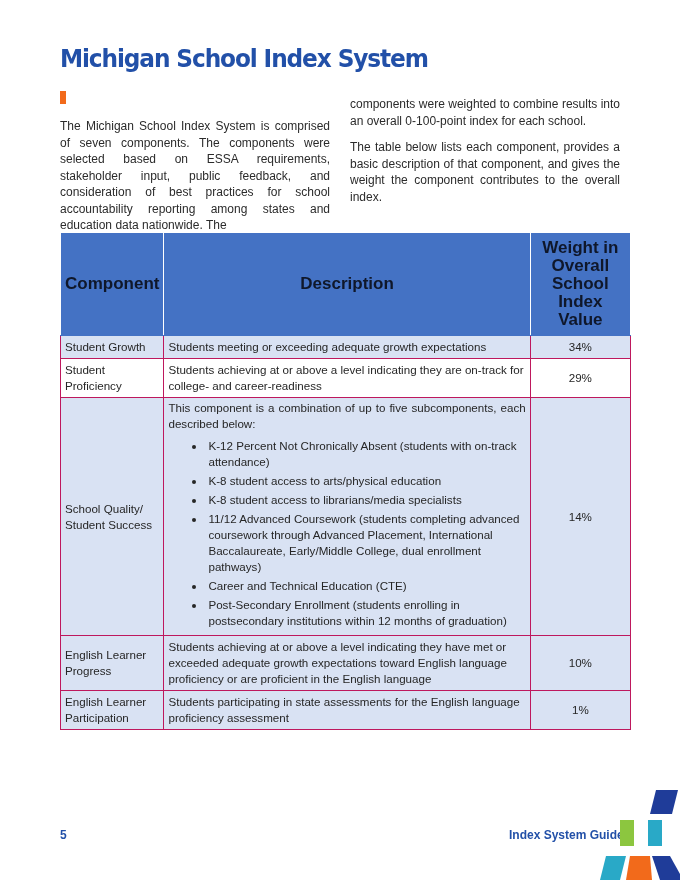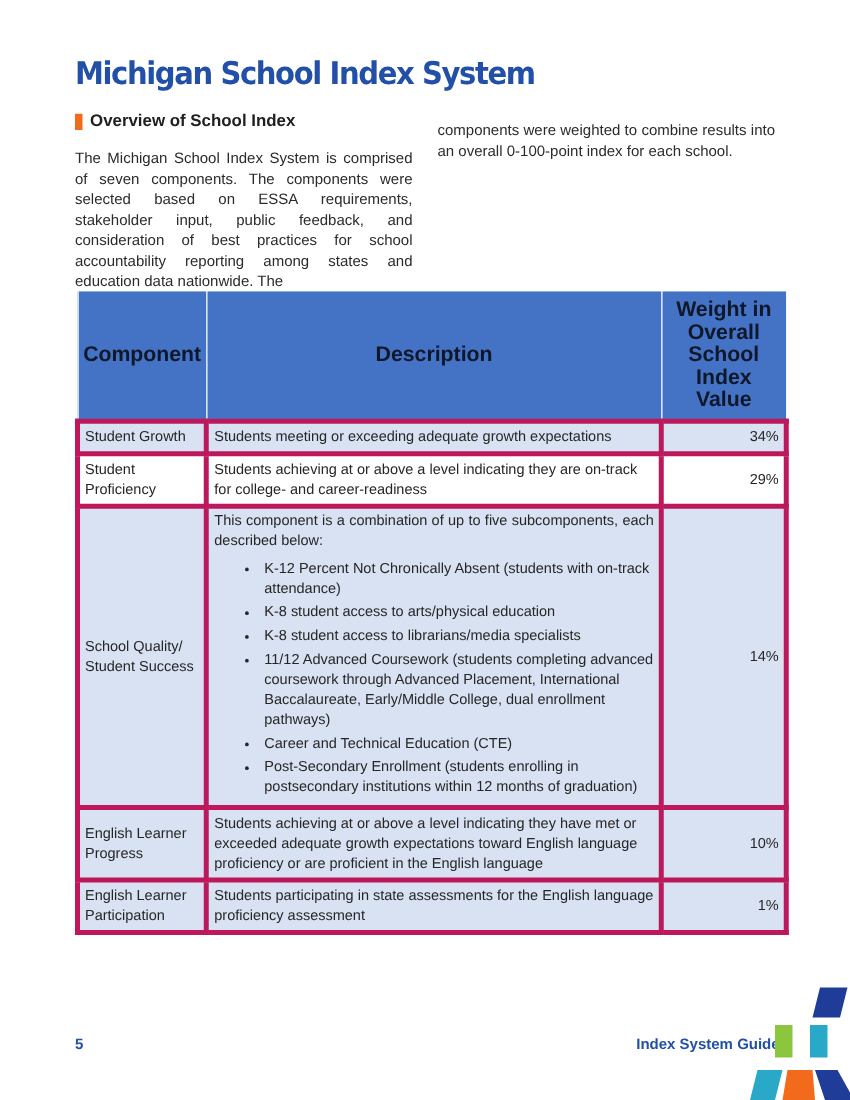--- a/index.html
+++ b/index.html
@@ -6,45 +6,45 @@
   body { width:680px; height:880px; position:relative; overflow:hidden; font-family:"Liberation Sans", sans-serif; color:#262626; }
   .title { position:absolute; left:60px; top:44px; font-family:"DejaVu Sans", sans-serif; font-weight:bold; font-size:25px; color:#2250a8; letter-spacing:-1.2px; margin:0; transform:scaleX(0.93); transform-origin:left; }
   .col { position:absolute; font-size:12px; line-height:16.5px; text-align:justify; color:#2b2b2b; }
   .col p { margin:0 0 10px 0; }
   .col-left { left:60px; top:88px; width:270px; }
   .col-right { left:350px; top:96px; width:270px; }
   .section-head { display:flex; align-items:center; font-weight:bold; font-size:13.5px; color:#1f1f1f; margin:0 0 12px 0; height:18px; }
   .section-head .bar { width:6px; height:13px; background:#f26a1b; margin-right:6px; display:inline-block; }
   table { position:absolute; left:60px; top:232px; width:571px; border-collapse:collapse; font-size:11.6px; line-height:16px; }
   th { background:#4472c4; color:#0f172a; font-weight:bold; font-size:17px; line-height:18px; border:1px solid #ffffff; border-bottom:1px solid #4472c4; padding:6px 4px; }
-  td { border:4px solid #be185d; padding:3px 4px; vertical-align:middle; color:#262626; }
+  td { border:1px solid #be185d; padding:3px 4px; vertical-align:middle; color:#262626; }
   tr.shade td { background:#d9e2f3; }
-  td.weight { text-align:right; }
+  td.weight { text-align:center; }
   td.desc { text-align:left; }
   ul.subs { margin:6px 0 4px 0; padding-left:38px; }
   ul.subs li { margin-bottom:3px; padding-left:2px; }
   .footer-page { position:absolute; left:60px; top:828px; font-weight:bold; font-size:12px; color:#2250a8; }
   .footer-guide { position:absolute; left:509px; top:828px; font-weight:bold; font-size:12px; color:#2250a8; }
   .logo { position:absolute; left:590px; top:788px; width:90px; height:92px; }
 </style>
 </head>
 <body>
 
 <h1 class="title">Michigan School Index System</h1>
 
 <div class="col col-left">
   <div class="section-head">
     <span class="bar"></span>
-    <span>Overview of School Index</span>
   </div>
   <p>The Michigan School Index System is comprised of seven components. The components were selected based on ESSA requirements, stakeholder input, public feedback, and consideration of best practices for school accountability reporting among states and education data nationwide. The</p>
 </div>
 
 <div class="col col-right">
   <p>components were weighted to combine results into an overall 0-100-point index for each school.</p>
+  <p>The table below lists each component, provides a basic description of that component, and gives the weight the component contributes to the overall index.</p>
 </div>
 
 <table>
   <colgroup>
     <col style="width:99px">
     <col style="width:371px">
     <col style="width:101px">
   </colgroup>
   <thead>
     <tr>

